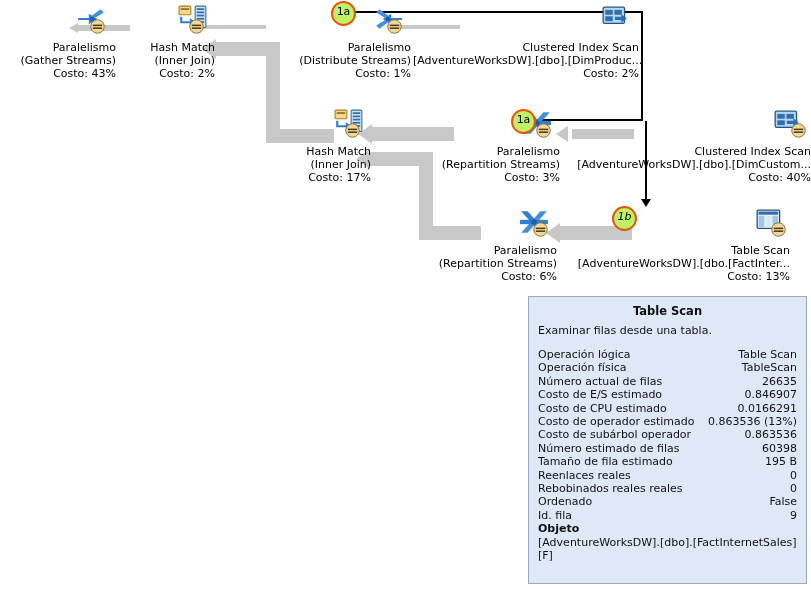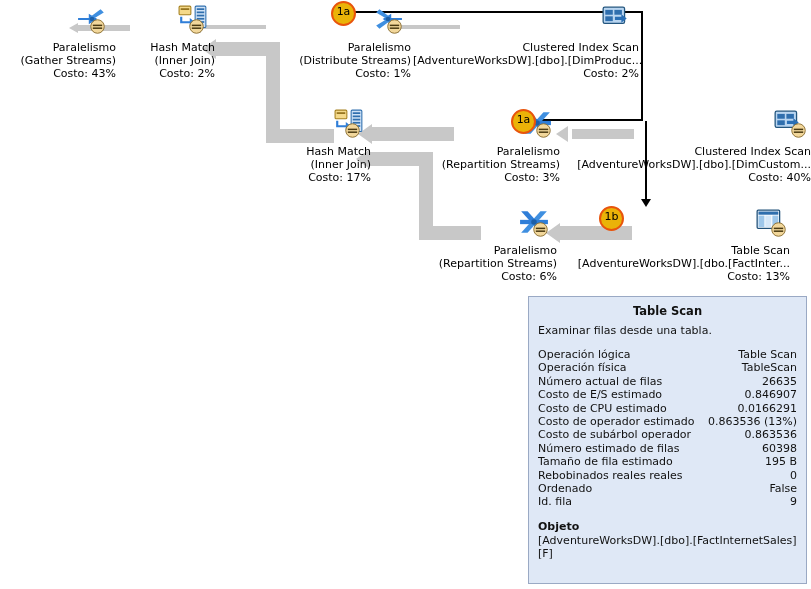--- a/index.html
+++ b/index.html
@@ -13,21 +13,21 @@
   #plan{position:absolute;left:0;top:0;width:811px;height:589px;}
 
   
   .node{position:absolute;text-align:right;line-height:13px;font-size:11px;color:#000;white-space:nowrap;}
   .node .lbl{display:block;}
   .node .icon-wrap{position:relative;display:inline-block;height:34px;width:46px;}
 
   
   .badge{
     position:absolute;width:21px;height:21px;border-radius:50%;
-    border:2px solid #e8540c;background:#eab308;color:#000;
+    border:2px solid #e8540c;background:#bef264;color:#000;
     font-size:11px;line-height:18px;text-align:center;font-family:"DejaVu Sans","Liberation Sans",sans-serif;
     z-index:6;
   }
 
   
   .garrow{position:absolute;background:#c8c8c8;}
   .ghead{position:absolute;width:0;height:0;border-style:solid;}
   
   .ghead.thin{border-width:5px 9px 5px 0;border-color:transparent #c8c8c8 transparent transparent;}
   .ghead.thick{border-width:10px 14px 10px 0;border-color:transparent #c8c8c8 transparent transparent;}
@@ -44,21 +44,21 @@
     background:#dfe8f6;border:1px solid #9aa9c4;
     font-size:11px;color:#111;box-sizing:border-box;
     padding:7px 9px 0 9px;
   }
   #tooltip .tt-title{text-align:center;font-weight:bold;font-size:11.5px;margin-bottom:6px;}
   #tooltip .tt-desc{margin-bottom:11px;}
   #tooltip table{width:100%;border-collapse:collapse;font-size:11px;}
   #tooltip td{padding:0;line-height:13.4px;white-space:nowrap;}
   #tooltip td.k{text-align:left;}
   #tooltip td.v{text-align:right;}
-  #tooltip .tt-sec{font-weight:bold;margin-top:11px;}
+  #tooltip .tt-sec{font-weight:bold;}
   #tooltip .tt-obj{margin-top:1px;}
 </style>
 </head>
 <body>
 
 <div id="plan">
 
   <svg width="0" height="0" style="position:absolute" aria-hidden="true">
     <defs>
 
@@ -271,21 +271,21 @@
           <use href="#ic-tablescan"></use>
         </svg>
       <svg width="15" height="15" viewBox="0 0 16 16" style="position:absolute;left:27px;top:15px;">
           <use href="#coin"></use>
         </svg>
     </span>
     <span class="lbl">Table Scan</span>
     <span class="lbl">[AdventureWorksDW].[dbo.[FactInter...</span>
     <span class="lbl">Costo: 13%</span>
   </div>
-  <div class="badge" style="left:599px;top:206px;">1b</div>
+  <div class="badge" style="left:612px;top:206px;font-style:italic;">1b</div>
 
   <div id="tooltip">
     <div class="tt-title">Table Scan</div>
     <div class="tt-desc">Examinar filas desde una tabla.</div>
     <table>
       <tbody id="tt-rows">
           <tr>
             <td class="k">Operación lógica</td>
             <td class="v">Table Scan</td>
           </tr>
@@ -315,20 +315,24 @@
           </tr>
           <tr>
             <td class="k">Número estimado de filas</td>
             <td class="v">60398</td>
           </tr>
           <tr>
             <td class="k">Tamaño de fila estimado</td>
             <td class="v">195 B</td>
           </tr>
           <tr>
+            <td class="k">Reenlaces reales</td>
+            <td class="v">0</td>
+          </tr>
+          <tr>
             <td class="k">Rebobinados reales reales</td>
             <td class="v">0</td>
           </tr>
           <tr>
             <td class="k">Ordenado</td>
             <td class="v">False</td>
           </tr>
           <tr>
             <td class="k">Id. fila</td>
             <td class="v">9</td>

